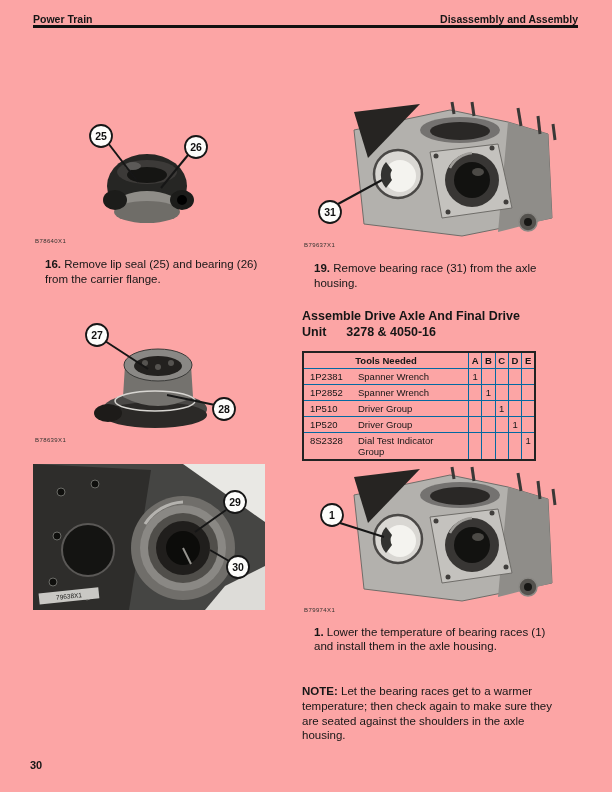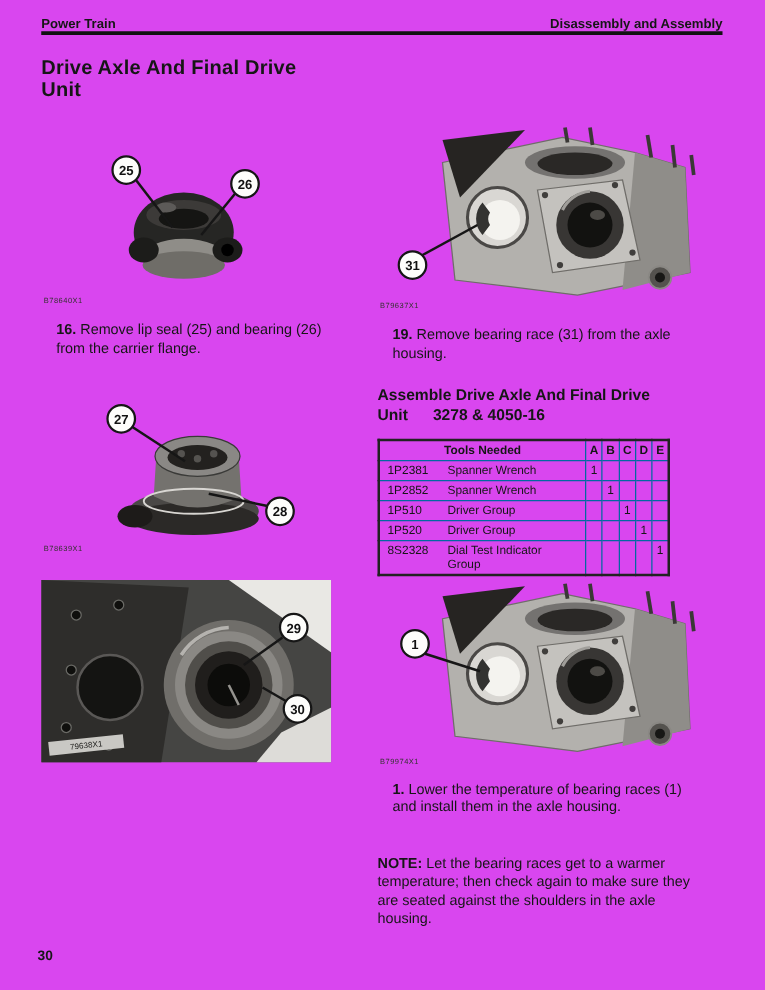--- a/index.html
+++ b/index.html
@@ -1,18 +1,18 @@
 <!DOCTYPE html>
 <html><head>
 <meta charset="utf-8">
 <style>
   html,body{margin:0;padding:0;background:#e8e8e6;}
   .page{
     position:relative;width:612px;height:792px;margin:0 auto;
-    background:#d946ef;color:#161616;overflow:hidden;
+    background:#fca5a5;color:#161616;overflow:hidden;
     font-family:"Liberation Sans", sans-serif;
   }
   
   .hdr-left{position:absolute;left:33px;top:13px;font-size:10.5px;font-weight:bold;}
   .hdr-right{position:absolute;right:34px;top:13px;font-size:10.5px;font-weight:bold;padding-left:35px;}
   .hdr-rule{position:absolute;left:33px;top:25px;width:545px;height:3px;background:#111;}
   .page-title{position:absolute;left:33px;top:46px;font-size:16px;font-weight:bold;line-height:1.15;letter-spacing:.2px;}
   
   .col-left{position:absolute;left:33px;top:100px;width:242px;}
   .col-right{position:absolute;left:302px;top:100px;width:266px;}
@@ -48,24 +48,20 @@
 </style>
 </head>
 <body>
 
 <div class="page">
 
   <div class="hdr-left">Power Train</div>
   <div class="hdr-right">Disassembly and Assembly</div>
   <div class="hdr-rule"></div>
 
-  <div class="page-title">
-    <div>Drive Axle And Final Drive</div>
-    <div>Unit</div>
-  </div>
 
   <div class="col-left">
 
     <div class="fig">
       <svg width="240" height="136" viewBox="0 0 240 136">
         <g>
           <ellipse cx="114" cy="86" rx="40" ry="32" fill="#262624"></ellipse>
           <ellipse cx="114" cy="106" rx="33" ry="15" fill="#8f8d88"></ellipse>
           <ellipse cx="114" cy="112" rx="33" ry="11" fill="#6f6d68"></ellipse>
           <ellipse cx="82" cy="100" rx="12" ry="10" fill="#1c1c1a"></ellipse>

